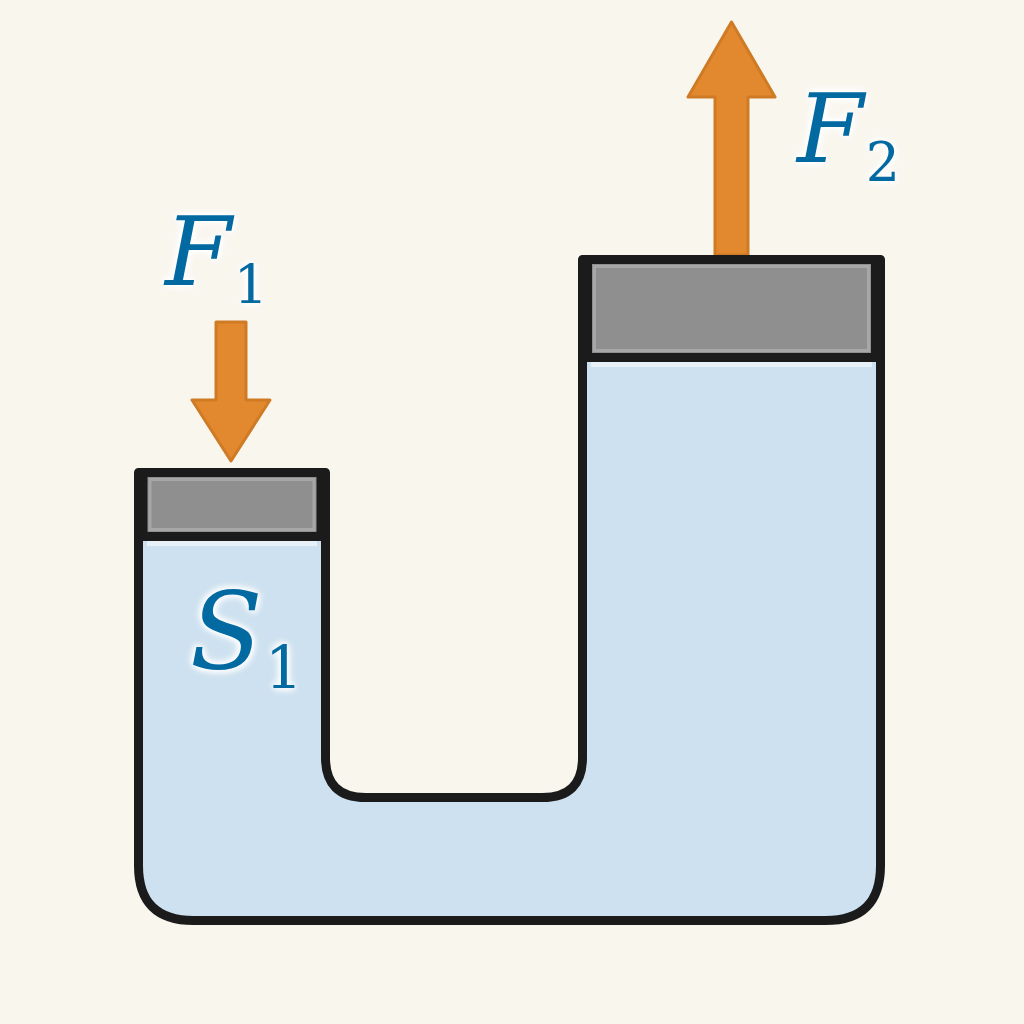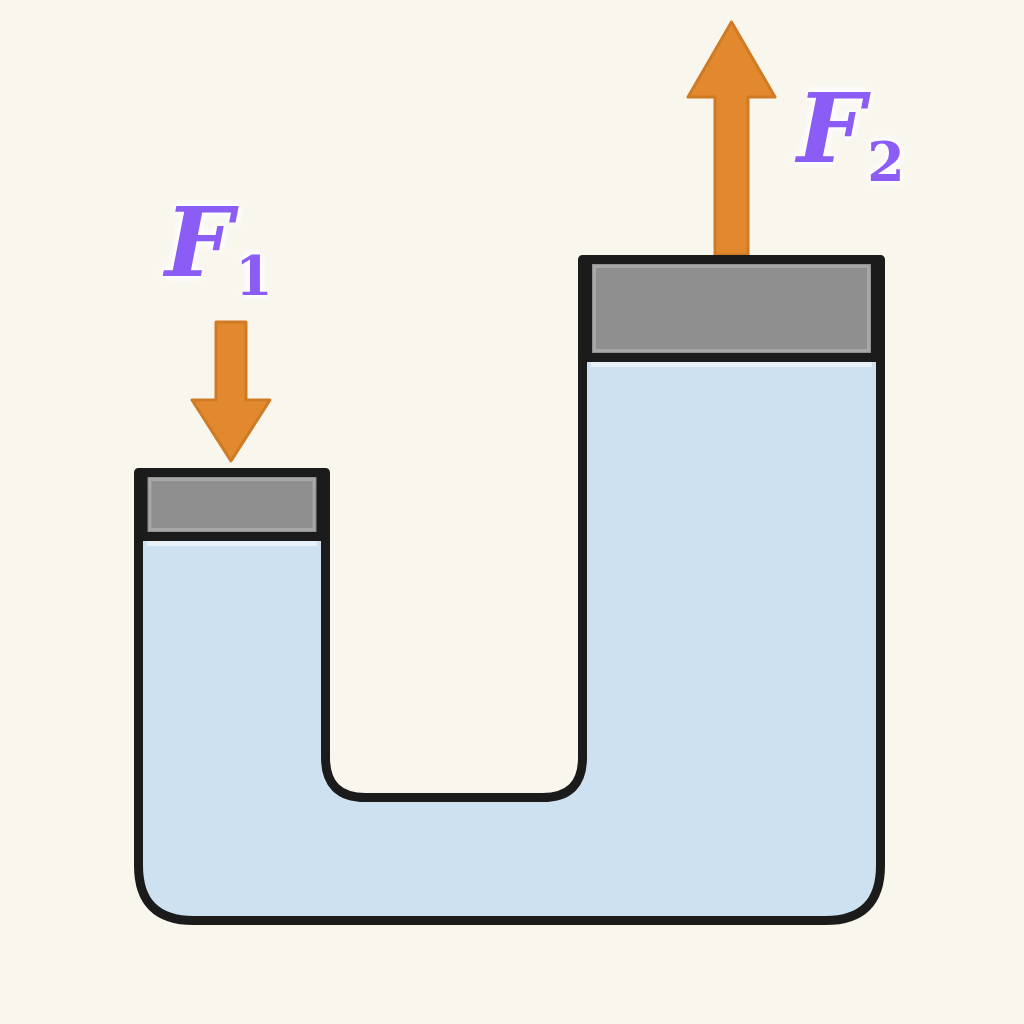--- a/index.html
+++ b/index.html
@@ -12,22 +12,22 @@
     font-family: "DejaVu Serif", serif;
   }
   .stage svg { position: absolute; left: 0; top: 0; }
   .utube   { stroke: #1b1b1b; stroke-width: 9; stroke-linejoin: round; }
   .piston  { stroke: #1b1b1b; stroke-width: 9; stroke-linejoin: round; }
   .piston-bevel { fill: none; stroke: rgba(255,255,255,0.22); stroke-width: 3; }
   .surface { fill: rgba(255,255,255,0.55); }
   .arrow   { stroke: #cf7a24; stroke-width: 3; stroke-linejoin: round; }
   .lbl {
     position: absolute;
-    color: #8b5cf6;
-    font-weight: bold;
+    color: #0369a1;
+    font-weight: normal;
     font-style: italic;
     line-height: 1;
     white-space: nowrap;
     text-shadow:
       0 0 6px rgba(255,255,255,0.95),
       0 0 12px rgba(255,255,255,0.8),
       2px 2px 6px rgba(255,255,255,0.9),
       -2px -2px 6px rgba(255,255,255,0.9);
   }
   .lbl .sub {
@@ -65,23 +65,26 @@
     <rect class="piston" x="143" y="472.5" width="178" height="64" fill="#8f8f8f"></rect>
     <rect class="piston-bevel" x="150" y="479.5" width="164" height="50"></rect>
 
     <rect class="piston" x="587.5" y="259.5" width="288" height="98" fill="#8f8f8f"></rect>
     <rect class="piston-bevel" x="594.5" y="266.5" width="274" height="84"></rect>
 
     <rect class="surface" x="147" y="541" width="170" height="5"></rect>
     <rect class="surface" x="591" y="362" width="281" height="5"></rect>
   </svg>
 
-  <div class="lbl" style="left:165px; top:195px; font-size:96px;">
+  <div class="lbl" style="left:165px; top:204px; font-size:96px;">
     <span class="base">F</span><span class="sub">1</span>
   </div>
 
   <div class="lbl" style="left:797px; top:81px; font-size:96px;">
     <span class="base">F</span><span class="sub">2</span>
   </div>
 
+  <div class="lbl" style="left:190px; top:579px; font-size:106px;">
+    <span class="base">S</span><span class="sub">1</span>
+  </div>
 
 
 </div>
 
 </body></html>

